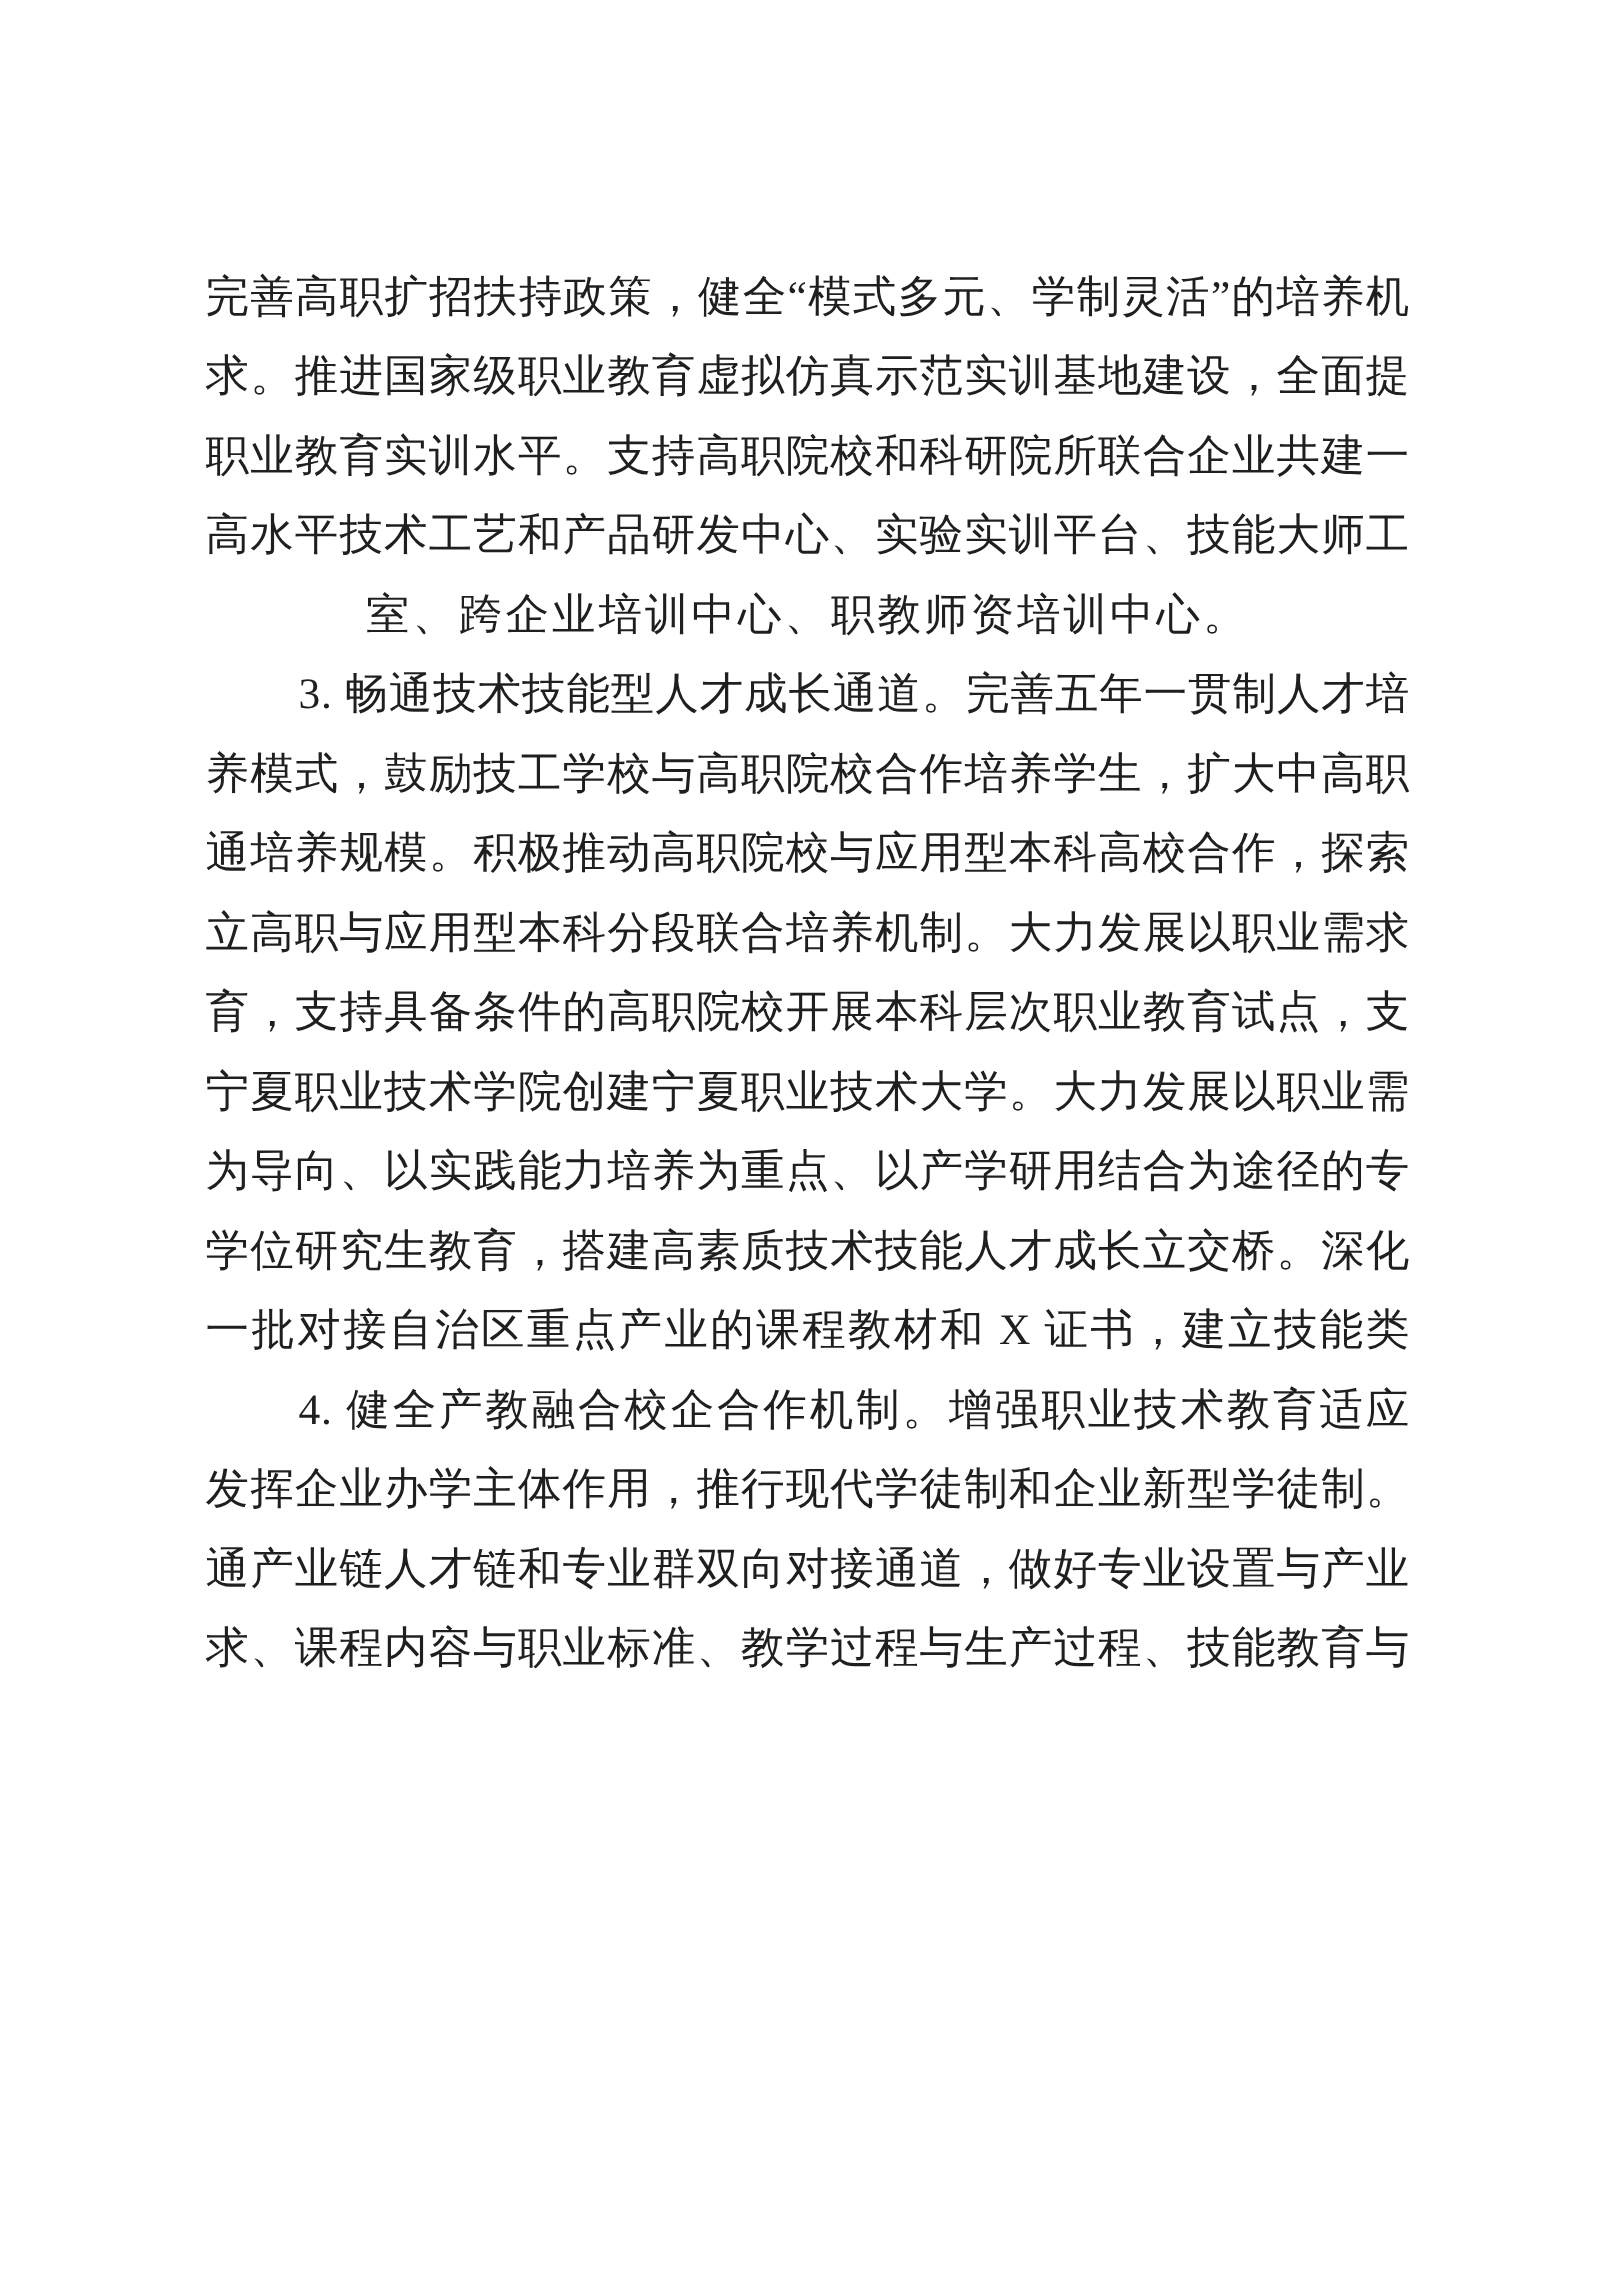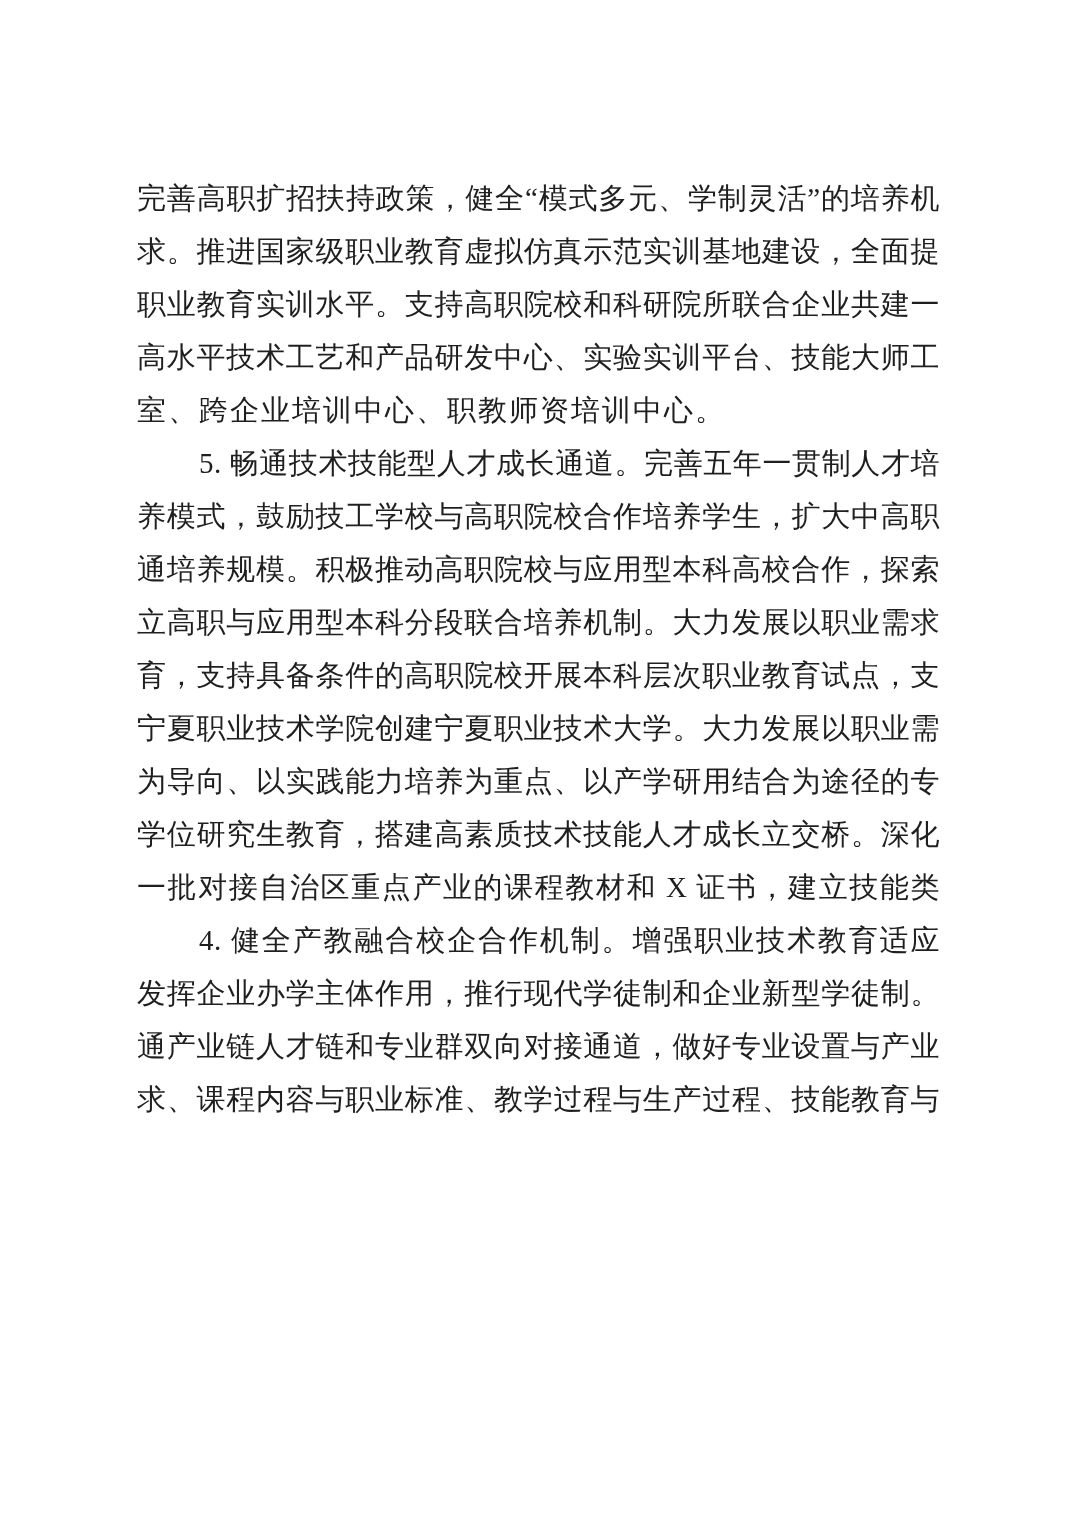--- a/index.html
+++ b/index.html
@@ -30,21 +30,21 @@
     text-align-last: justify;
     text-justify: inter-character;
     letter-spacing: 0.5px;
     white-space: normal;
     overflow: hidden;
   }
   .line.indent {
     text-indent: 62px;
   }
   .line.para-end {
-    text-align: left;
+    text-align: center;
     text-align-last: auto;
     letter-spacing: 2px;
   }
   .page-number {
     position: absolute;
     left: 788px;
     top: 1348px;
     display: flex;
     align-items: center;
     gap: 17px;
@@ -59,21 +59,21 @@
 </head>
 <body>
 
 <div class="page">
   <div class="text-block">
     <div class="line">完善高职扩招扶持政策，健全“模式多元、学制灵活”的培养机</div>
     <div class="line">求。推进国家级职业教育虚拟仿真示范实训基地建设，全面提升</div>
     <div class="line">职业教育实训水平。支持高职院校和科研院所联合企业共建一批</div>
     <div class="line">高水平技术工艺和产品研发中心、实验实训平台、技能大师工作</div>
     <div class="line para-end">室、跨企业培训中心、职教师资培训中心。</div>
-    <div class="line indent">5. 畅通技术技能型人才成长通道。完善五年一贯制人才培</div>
+    <div class="line indent">3. 畅通技术技能型人才成长通道。完善五年一贯制人才培</div>
     <div class="line">养模式，鼓励技工学校与高职院校合作培养学生，扩大中高职贯</div>
     <div class="line">通培养规模。积极推动高职院校与应用型本科高校合作，探索建</div>
     <div class="line">立高职与应用型本科分段联合培养机制。大力发展以职业需求</div>
     <div class="line">育，支持具备条件的高职院校开展本科层次职业教育试点，支持</div>
     <div class="line">宁夏职业技术学院创建宁夏职业技术大学。大力发展以职业需求</div>
     <div class="line">为导向、以实践能力培养为重点、以产学研用结合为途径的专业</div>
     <div class="line">学位研究生教育，搭建高素质技术技能人才成长立交桥。深化教</div>
     <div class="line">一批对接自治区重点产业的课程教材和 X 证书，建立技能类职</div>
     <div class="line indent">4. 健全产教融合校企合作机制。增强职业技术教育适应性，</div>
     <div class="line">发挥企业办学主体作用，推行现代学徒制和企业新型学徒制。打</div>

